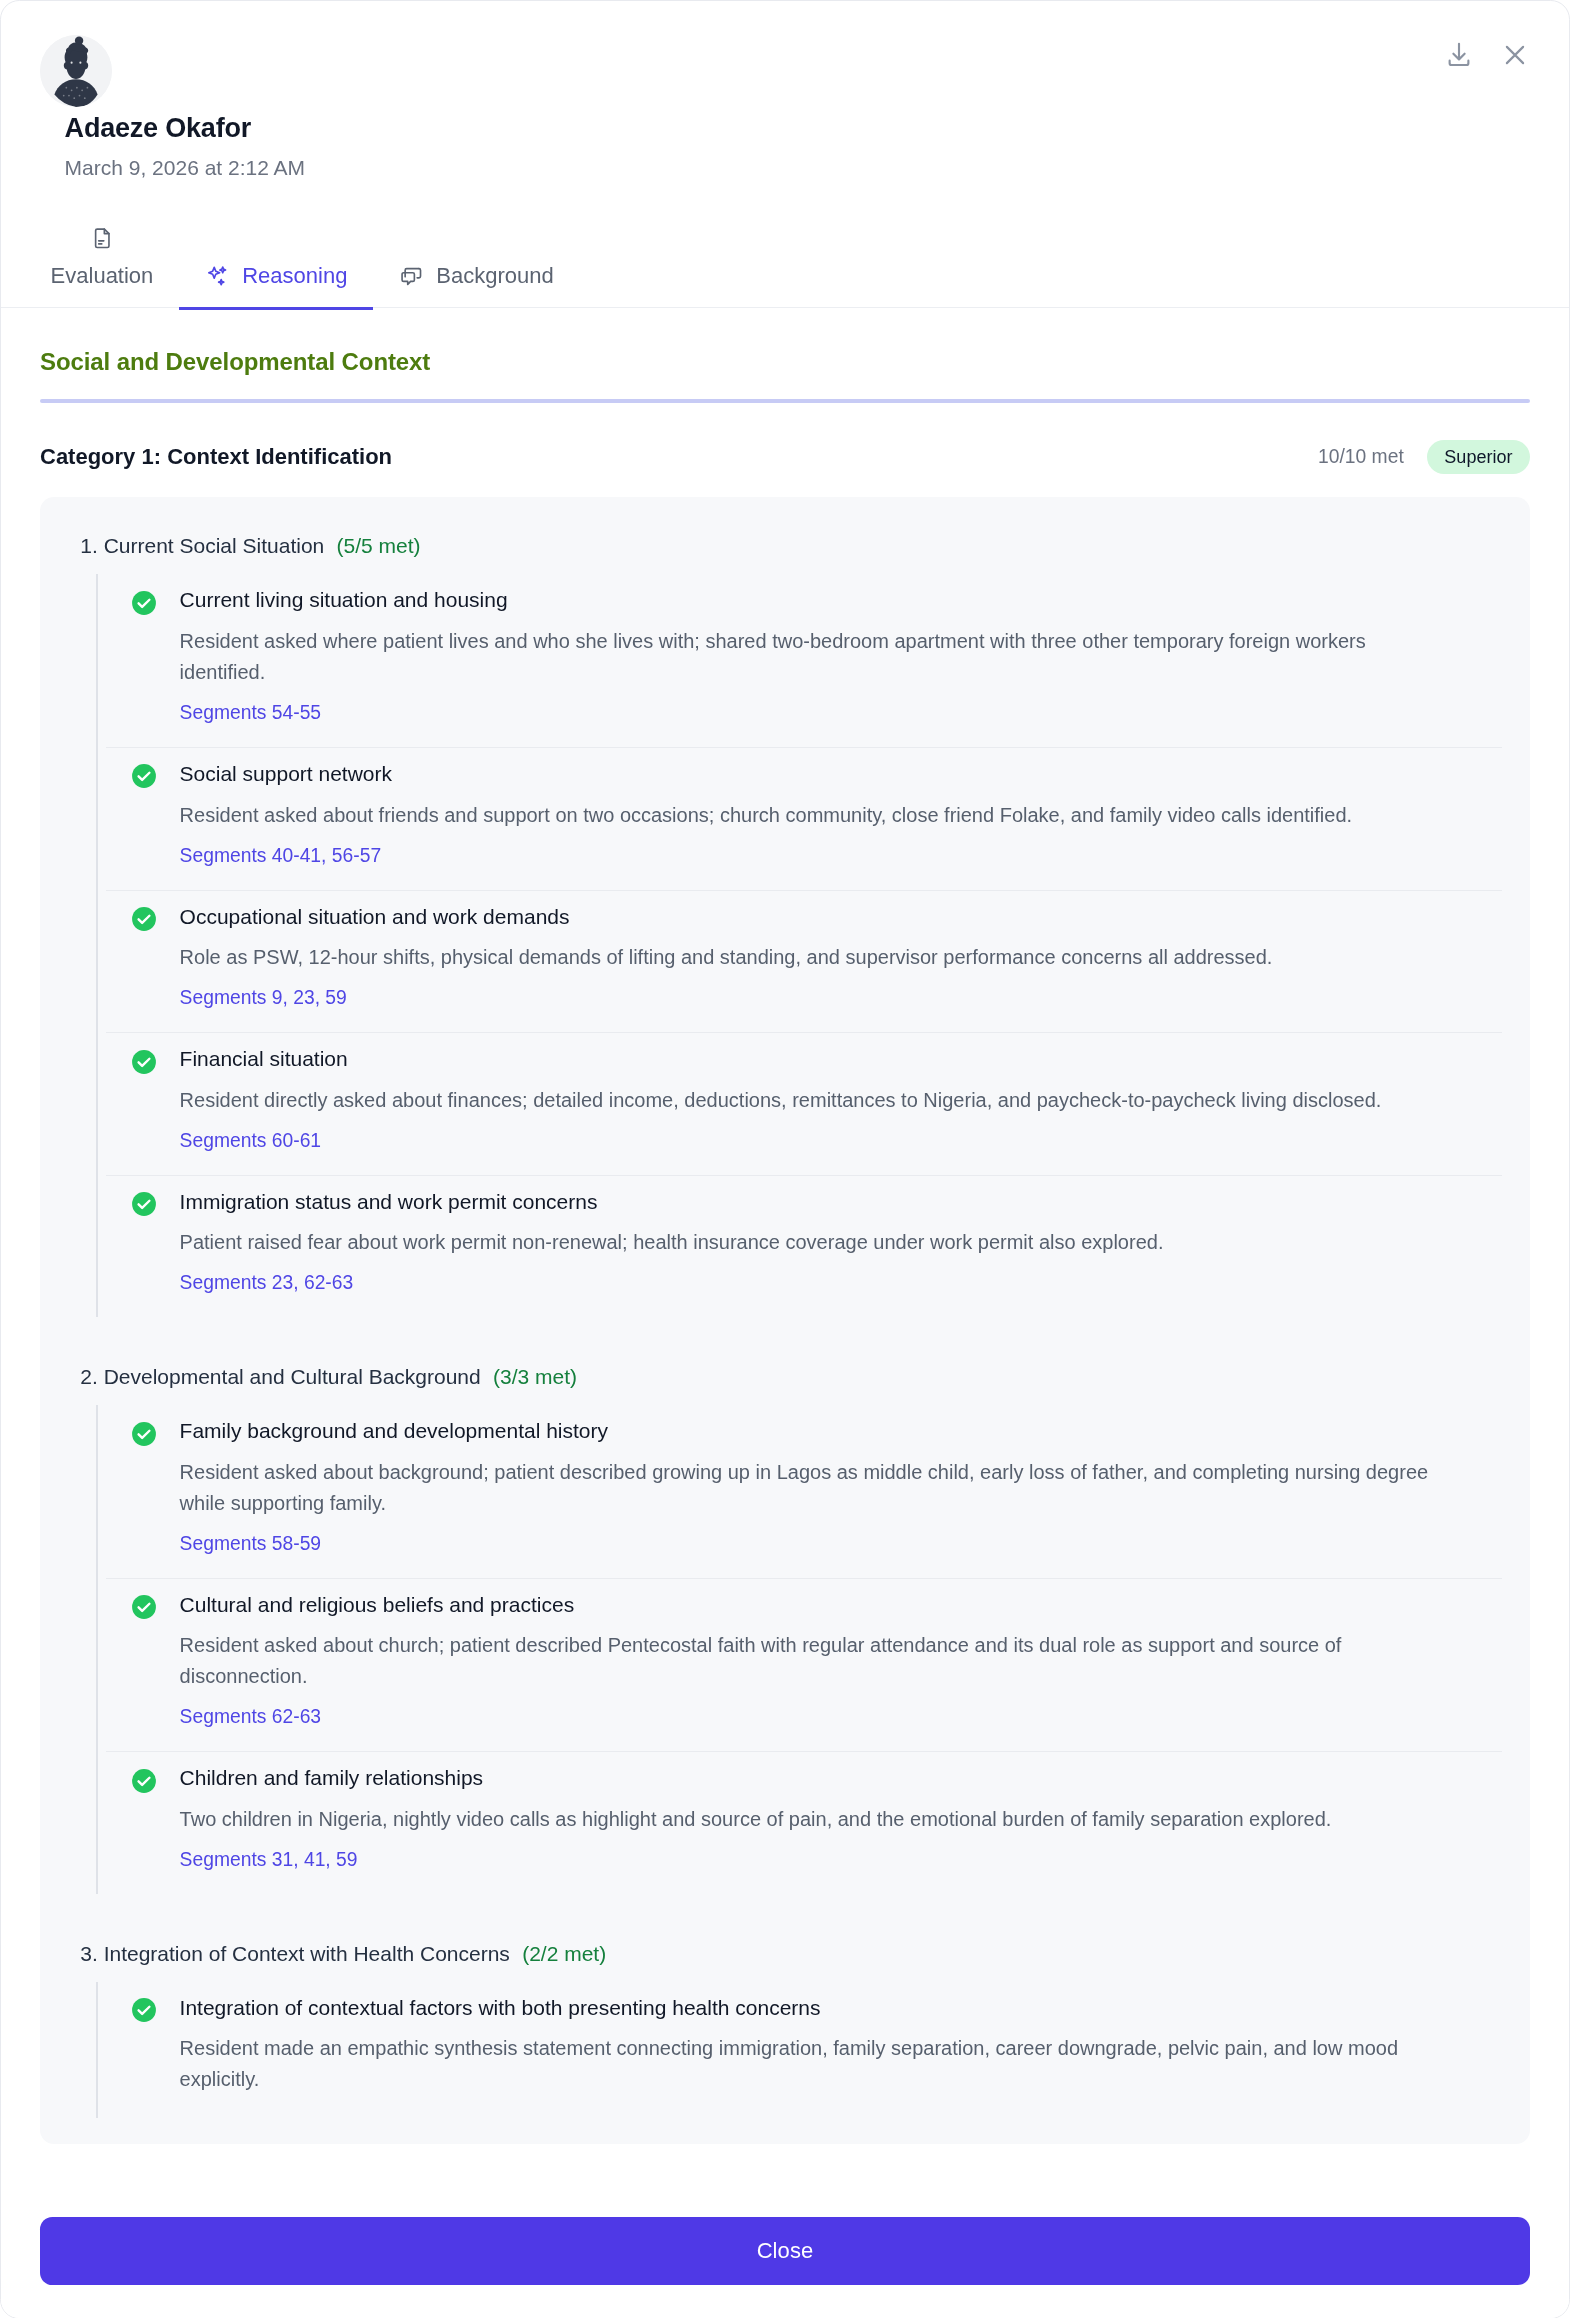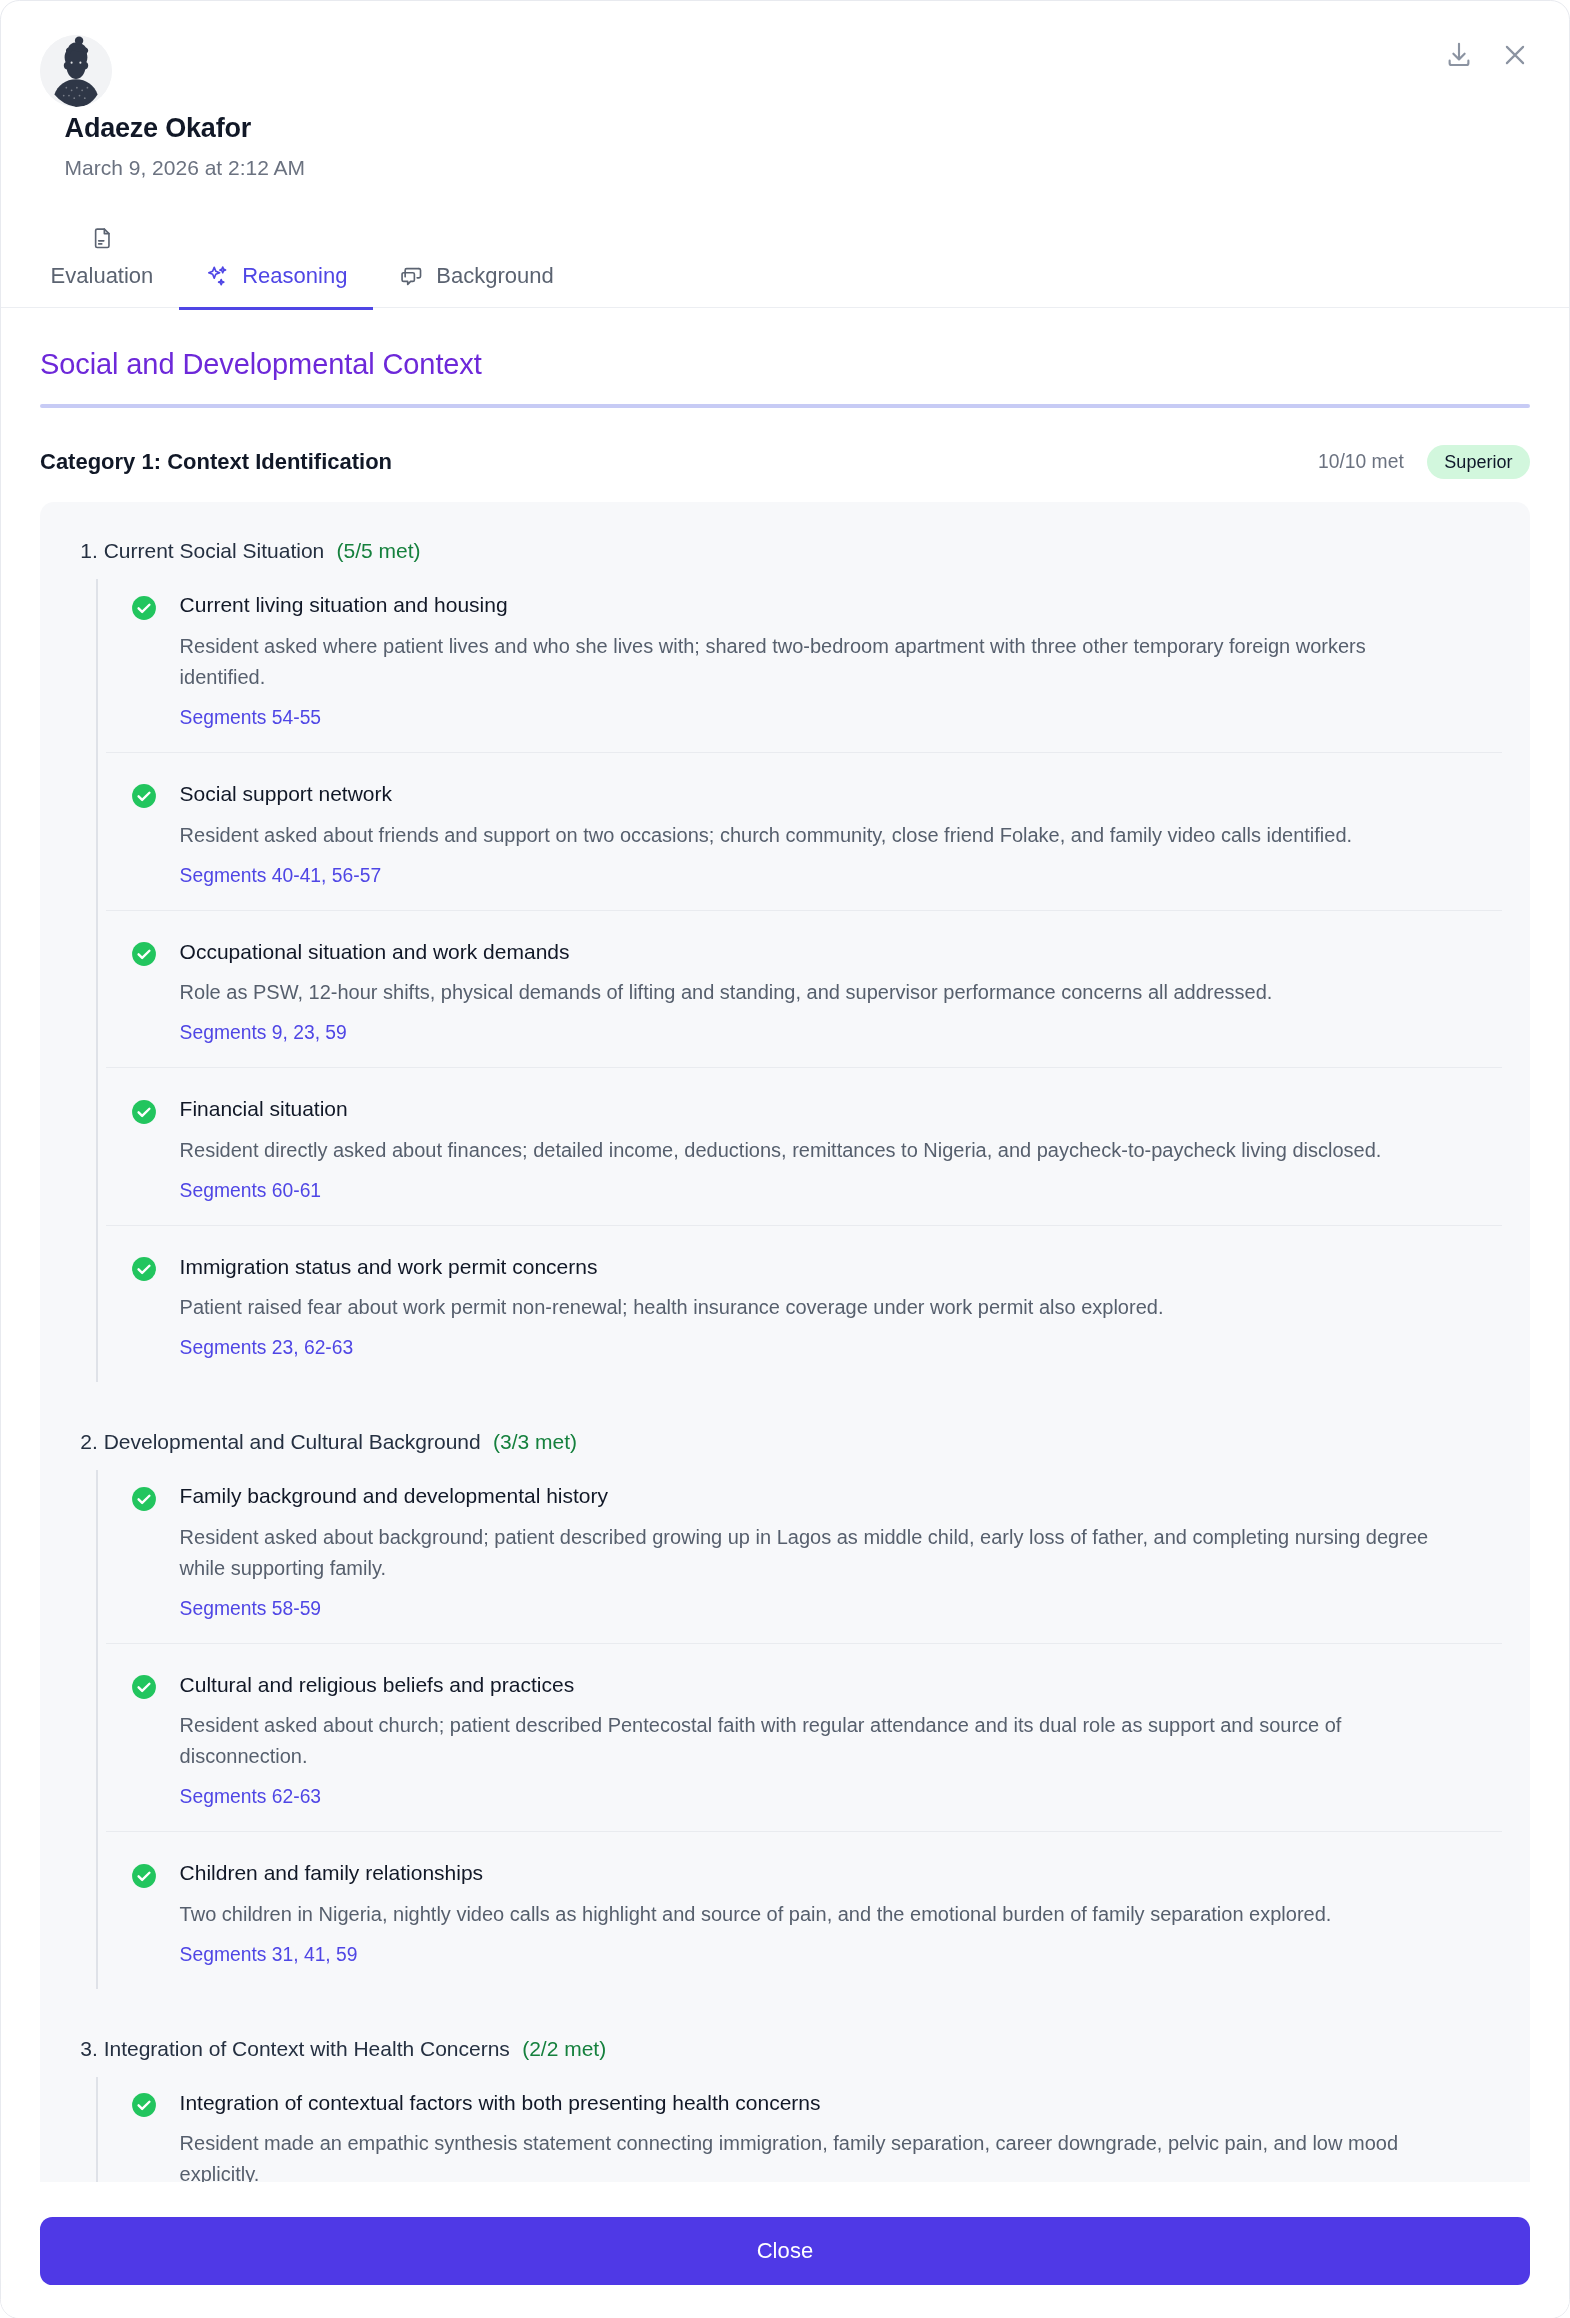--- a/index.html
+++ b/index.html
@@ -103,23 +103,23 @@
     font-weight: 500;
   }
   .tab svg { display: block; flex: 0 0 auto; }
 
   
   .modal-body {
     padding: 0 39px;
   }
 
   .section-title {
-    font-size: 29px;
-    font-weight: 400;
-    color: #6d28d9;
+    font-size: 24px;
+    font-weight: 700;
+    color: #4d7c0f;
     padding-top: 40px;
     letter-spacing: -0.1px;
   }
   .section-rule {
     height: 4.4px;
     background: #c7cbf5;
     border-radius: 2.6px;
     margin-top: 23px;
   }
 
@@ -183,21 +183,21 @@
     margin-left: 28px;
     padding-left: 0;
   }
 
   .item {
     display: flex;
     gap: 0;
     padding: 12.3px 0 23px 24.6px;
     margin-left: 8px;
   }
-  .item + .item { border-top: 0.9px solid #e9ebef; padding-top: 27px; }
+  .item + .item { border-top: 0.9px solid #e9ebef; padding-top: 12px; }
 
   .check {
     flex: 0 0 auto;
     width: 26px; height: 26px;
     margin-top: 3.5px;
   }
   .check svg { display: block; width: 26px; height: 26px; }
 
   .item-body {
     margin-left: 23px;

